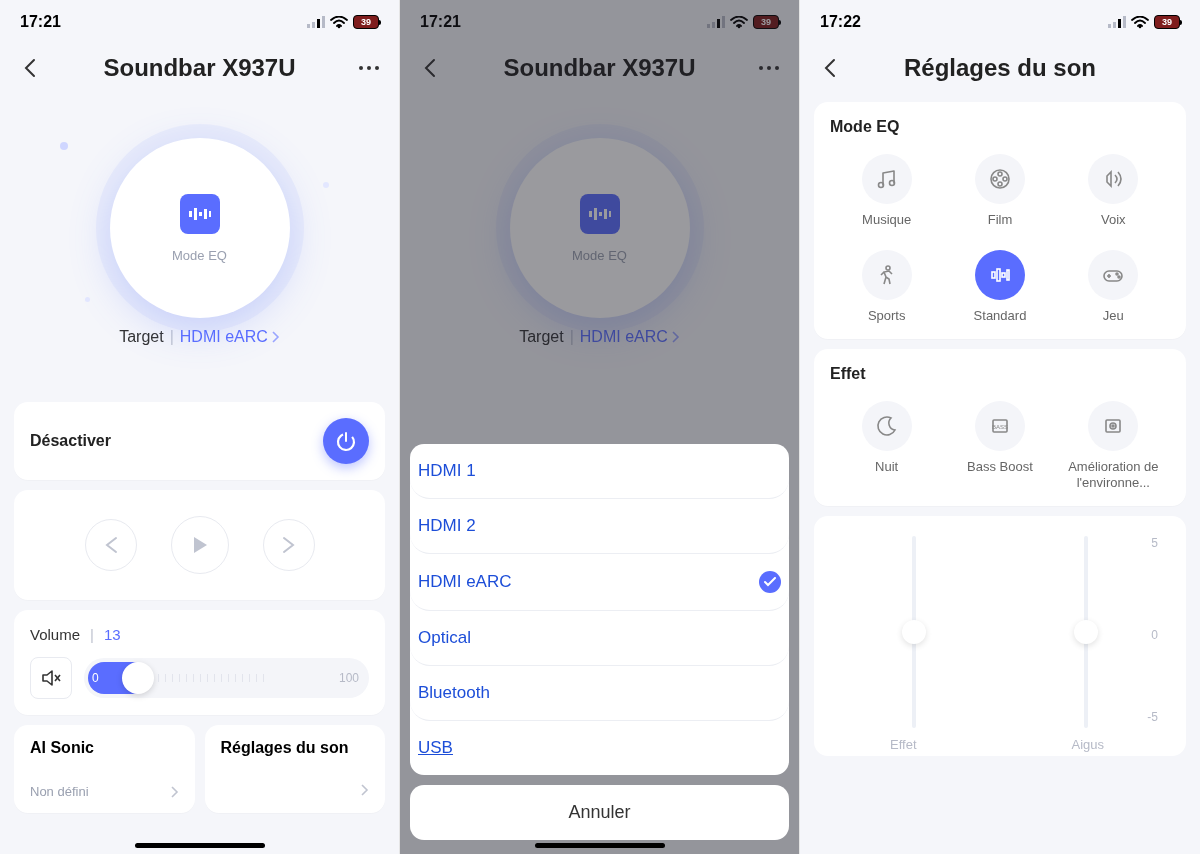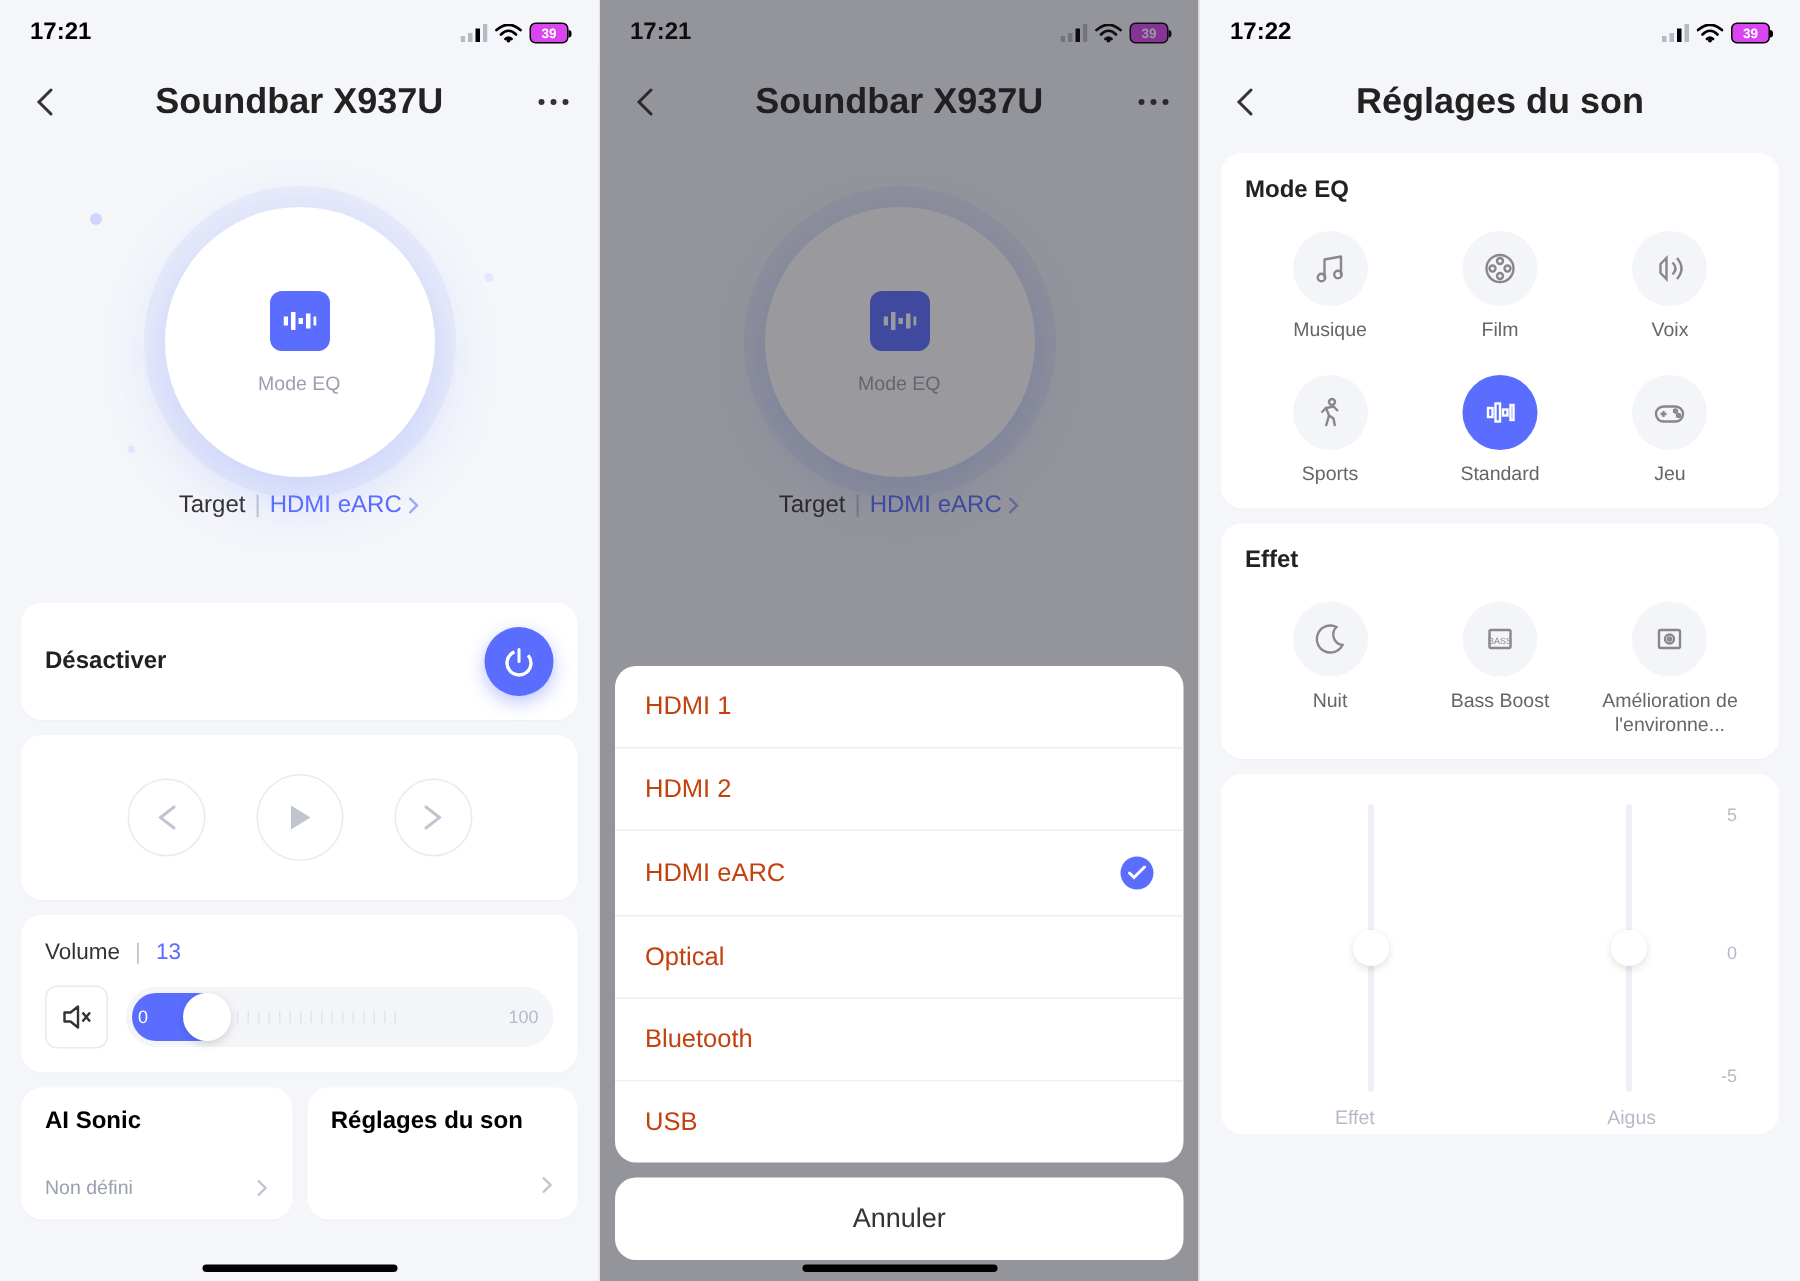--- a/index.html
+++ b/index.html
@@ -5,21 +5,21 @@
   * { box-sizing: border-box; margin: 0; padding: 0; font-family: -apple-system, BlinkMacSystemFont, "Segoe UI", sans-serif; }
   body { background: #fff; overflow: hidden; }
   .viewport { width: 1200px; height: 854px; display: flex; }
   .screen { width: 400px; height: 854px; background: #f5f6fa; position: relative; border-right: 1px solid #e5e5e5; overflow: hidden; }
   .screen:last-child { border-right: none; }
 
   
   .statusbar { height: 44px; padding: 0 20px; display: flex; justify-content: space-between; align-items: center; font-size: 16px; font-weight: 600; background: #f5f6fa; }
   .statusbar .right { display: flex; align-items: center; gap: 5px; }
   .sb-signal, .sb-wifi, .sb-batt { display: inline-flex; align-items: center; }
-  .sb-batt-box { width: 26px; height: 14px; border: 1px solid #000; border-radius: 4px; position: relative; display: flex; align-items: center; justify-content: center; font-size: 9px; font-weight: 700; background:#d946ef; color:#fff; }
+  .sb-batt-box { width: 26px; height: 14px; border: 1px solid #000; border-radius: 4px; position: relative; display: flex; align-items: center; justify-content: center; font-size: 9px; font-weight: 700; background:#7f1d1d; color:#fff; }
   .sb-batt-box::after { content:""; position:absolute; right:-3px; top:4px; width:2px; height:5px; background:#000; border-radius:0 2px 2px 0; }
 
   
   .header { height: 48px; display: flex; align-items: center; justify-content: space-between; padding: 0 16px; }
   .header .title { flex: 1; text-align: center; font-size: 24px; font-weight: 600; color:#222; }
   .chev-left, .more-icon { width: 28px; height: 28px; display:flex; align-items:center; justify-content:center; }
 
   
   .hero { height: 300px; display:flex; flex-direction:column; align-items:center; justify-content:center; position:relative; }
   .big-circle { width:180px; height:180px; border-radius:50%; background:#fff; box-shadow: 0 10px 40px rgba(90,120,255,0.25), 0 0 0 14px rgba(100,130,255,0.07); display:flex; flex-direction:column; align-items:center; justify-content:center; gap:14px; position:relative; }
@@ -56,22 +56,22 @@
   .two-col .card { margin:0; flex:1; padding:14px 16px; display:flex; flex-direction:column; gap:27px; }
   .card-sub { font-size:13px; color:#9aa0b0; display:flex; justify-content:space-between; align-items:center; }
 
   
   .home-ind { position:absolute; bottom:6px; left:50%; transform:translateX(-50%); width:130px; height:5px; border-radius:3px; background:#000; }
 
   
   .dim { position:absolute; inset:0; background:rgba(30,30,40,0.45); }
   .sheet { position:absolute; left:10px; right:10px; bottom:14px; }
   .sheet-list { background:#fff; border-radius:14px; overflow:hidden; }
-  .sheet-item { padding:17px 20px; font-size:17px; color:#c2410c; border-bottom:1px solid #eceef3; display:flex; justify-content:space-between; align-items:center; }
-  .sheet-item:last-child { border-bottom:none; }
+  .sheet-item { padding:17px 8px; font-size:17px; color:#1d4ed8; border-bottom:1px solid #eceef3; display:flex; justify-content:space-between; align-items:center;border-radius:20px; }
+  .sheet-item:last-child { border-bottom:none;text-decoration:underline; }
   .check-circle { width:22px; height:22px; border-radius:50%; background:#5a6dff; display:flex; align-items:center; justify-content:center; }
   .sheet-cancel { background:#fff; border-radius:14px; margin-top:10px; text-align:center; padding:17px; font-size:18px; color:#333; }
 
   
   .section-title { font-size:16px; font-weight:600; color:#222; }
   .grid3 { display:grid; grid-template-columns:repeat(3,1fr); row-gap:22px; margin-top:18px; }
   .grid-item { display:flex; flex-direction:column; align-items:center; gap:8px; }
   .grid-icon { width:50px; height:50px; border-radius:50%; background:#f4f5f9; display:flex; align-items:center; justify-content:center; }
   .grid-icon.active { background:#5a6dff; }
   .grid-icon svg { stroke:#888; fill:none; stroke-width:1.6; }

